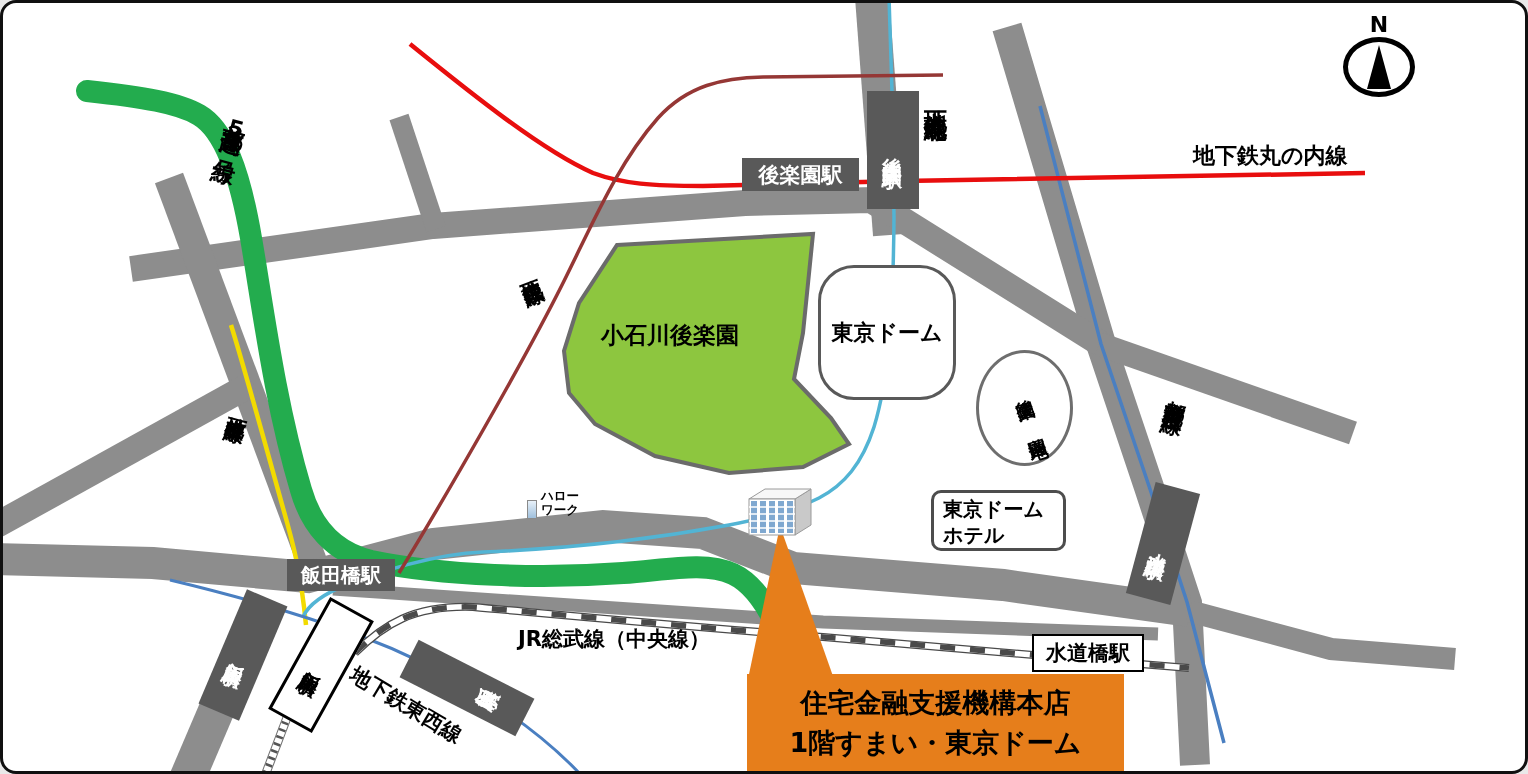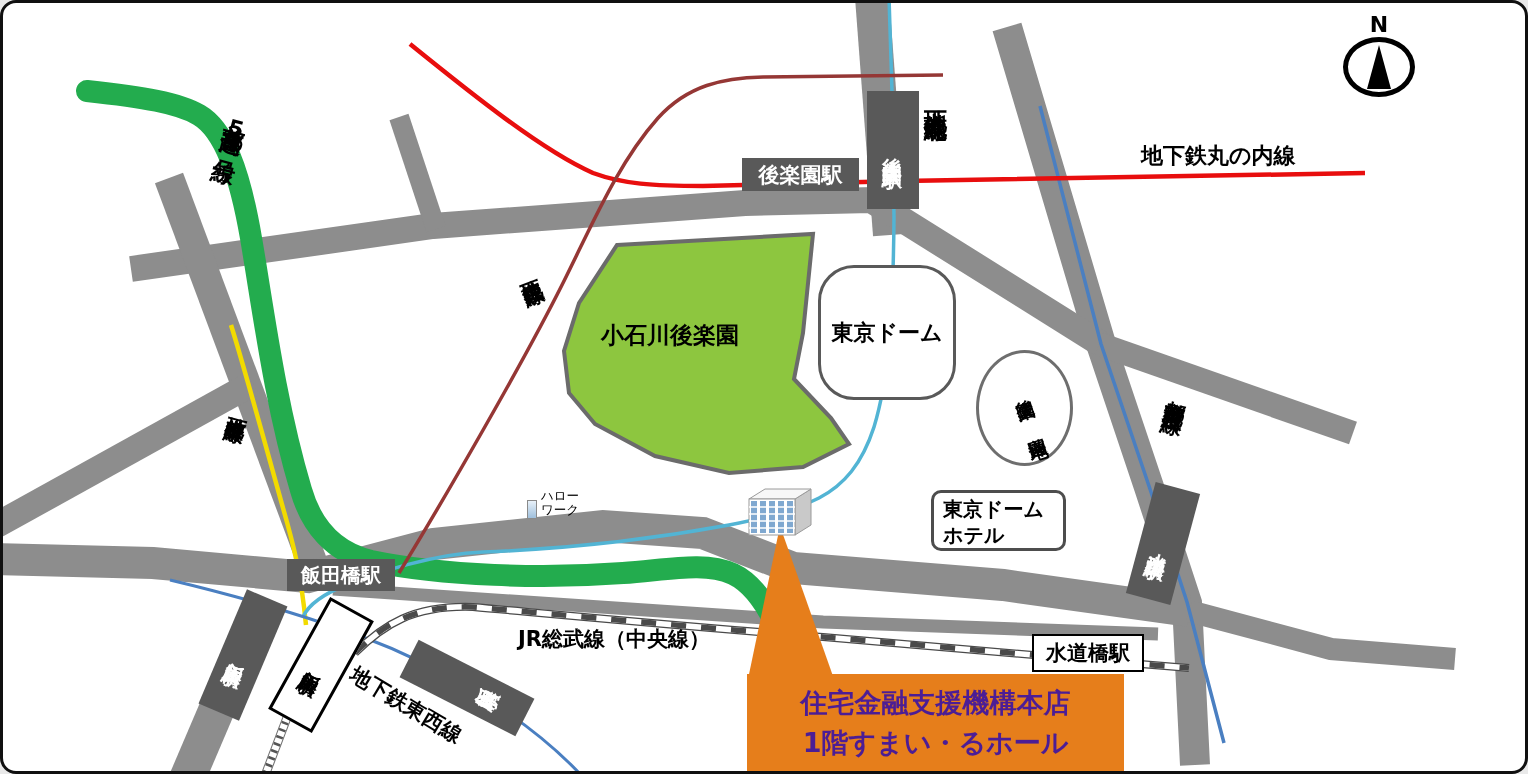--- a/index.html
+++ b/index.html
@@ -15,31 +15,31 @@
   .stbox.white{background:#fff;color:#000;border:3px solid #000;}
   .rot{transform-origin:center center;}
   .dome{position:absolute;left:815px;top:262px;width:138px;height:135px;background:#fff;
         border:3px solid #595959;border-radius:36px;display:flex;align-items:center;justify-content:center;}
   .ellipse{position:absolute;left:973px;top:347px;width:97px;height:116px;background:#fff;
         border:3px solid #6e6e6e;border-radius:50%;display:flex;align-items:center;justify-content:center;}
   .ellipse .cols{writing-mode:vertical-rl;text-orientation:upright;font-weight:bold;font-size:18px;
         letter-spacing:2px;transform:rotate(-18deg);line-height:1.25;}
   .hotel{position:absolute;left:928px;top:487px;width:135px;height:61px;background:#fff;border:3px solid #4d4d4d;
         border-radius:10px;padding:3px 0 0 9px;font-weight:bold;font-size:20px;line-height:1.3;}
-  .dest{position:absolute;left:744px;top:671px;width:377px;height:97px;background:#E67E1B;color:#4c1d95;
+  .dest{position:absolute;left:744px;top:671px;width:377px;height:97px;background:#E67E1B;color:#000000;
         font-weight:bold;font-size:27px;text-align:center;display:flex;flex-direction:column;
         justify-content:center;line-height:1.45;}
   .compass{position:absolute;left:1336px;top:10px;width:80px;text-align:center;}
   .compass .n{font-weight:bold;font-size:22px;line-height:1.1;}
   .compass .ring{position:relative;margin:0 auto;width:72px;height:60px;border:5px solid #000;border-radius:50%;}
   .compass .needle{position:absolute;left:50%;bottom:3px;transform:translateX(-50%);width:0;height:0;
         border-left:12px solid transparent;border-right:12px solid transparent;border-bottom:44px solid #000;}
   .hw-icon{position:absolute;left:524px;top:497px;width:10px;height:19px;border:1px solid #8a8a8a;
         background:linear-gradient(180deg,#e8f1f9,#9fc0dd);}
-  .hw-lbl{position:absolute;left:538px;top:486px;font-size:12.5px;font-weight:normal;line-height:1.15;}
+  .hw-lbl{position:absolute;left:538px;top:486px;font-size:12.5px;font-weight:bold;line-height:1.15;}
 </style>
 </head>
 <body>
 
 <div class="stage">
 
   <svg class="base" width="1522" height="768" viewBox="0 0 1522 768">
 
     <g stroke="#8D8D8D" fill="none" stroke-linecap="butt">
       <path d="M 869 -6 L 887 232" stroke-width="34"></path>
@@ -144,35 +144,35 @@
   <div class="stbox white" style="left:1029px;top:631px;width:112px;height:38px;font-size:21px;border-width:2.5px;">水道橋駅</div>
 
   <div class="stbox vtext rot" style="left:1137px;top:483px;width:46px;height:115px;font-size:20px;letter-spacing:3px;transform:rotate(15deg);">水道橋駅</div>
 
   <div class="lbl vtext rot" style="left:218px;top:105px;font-size:23px;letter-spacing:2px;transform:rotate(15deg);">首都高速5号線</div>
 
   <div class="lbl vtext rot" style="left:226px;top:400px;font-size:20px;letter-spacing:1px;transform:rotate(15deg);">地下鉄有楽町線</div>
 
   <div class="lbl vtext rot" style="left:508px;top:263px;font-size:20px;letter-spacing:1px;transform:rotate(-21deg);">地下鉄大江戸線</div>
 
-  <div class="lbl" style="left:1138px;top:138px;font-size:22px;">地下鉄丸の内線</div>
+  <div class="lbl" style="left:1190px;top:138px;font-size:22px;">地下鉄丸の内線</div>
 
   <div class="lbl vtext" style="left:918px;top:88px;font-size:23px;letter-spacing:2px;">地下鉄南北線</div>
 
   <div class="lbl vtext rot" style="left:1162px;top:382px;font-size:21px;letter-spacing:2px;transform:rotate(13deg);">都営地下鉄三田線</div>
 
   <div class="lbl rot" style="left:340px;top:688px;font-size:21px;transform:rotate(31deg);">地下鉄東西線</div>
 
   <div class="lbl" style="left:471px;top:622px;font-size:21px;margin-left:44px;">JR総武線（中央線）</div>
 
   <div class="lbl" style="left:598px;top:317px;font-size:23px;text-align:center;">小石川後楽園</div>
 
   <div class="dest">
     <div>住宅金融支援機構本店</div>
-    <div>1階すまい・るホール</div>
+    <div>1階すまい・東京ドーム</div>
   </div>
 
   <div class="compass">
     <div class="n">N</div>
     <div class="ring">
       <div class="needle"></div>
     </div>
   </div>
 
 </div>

